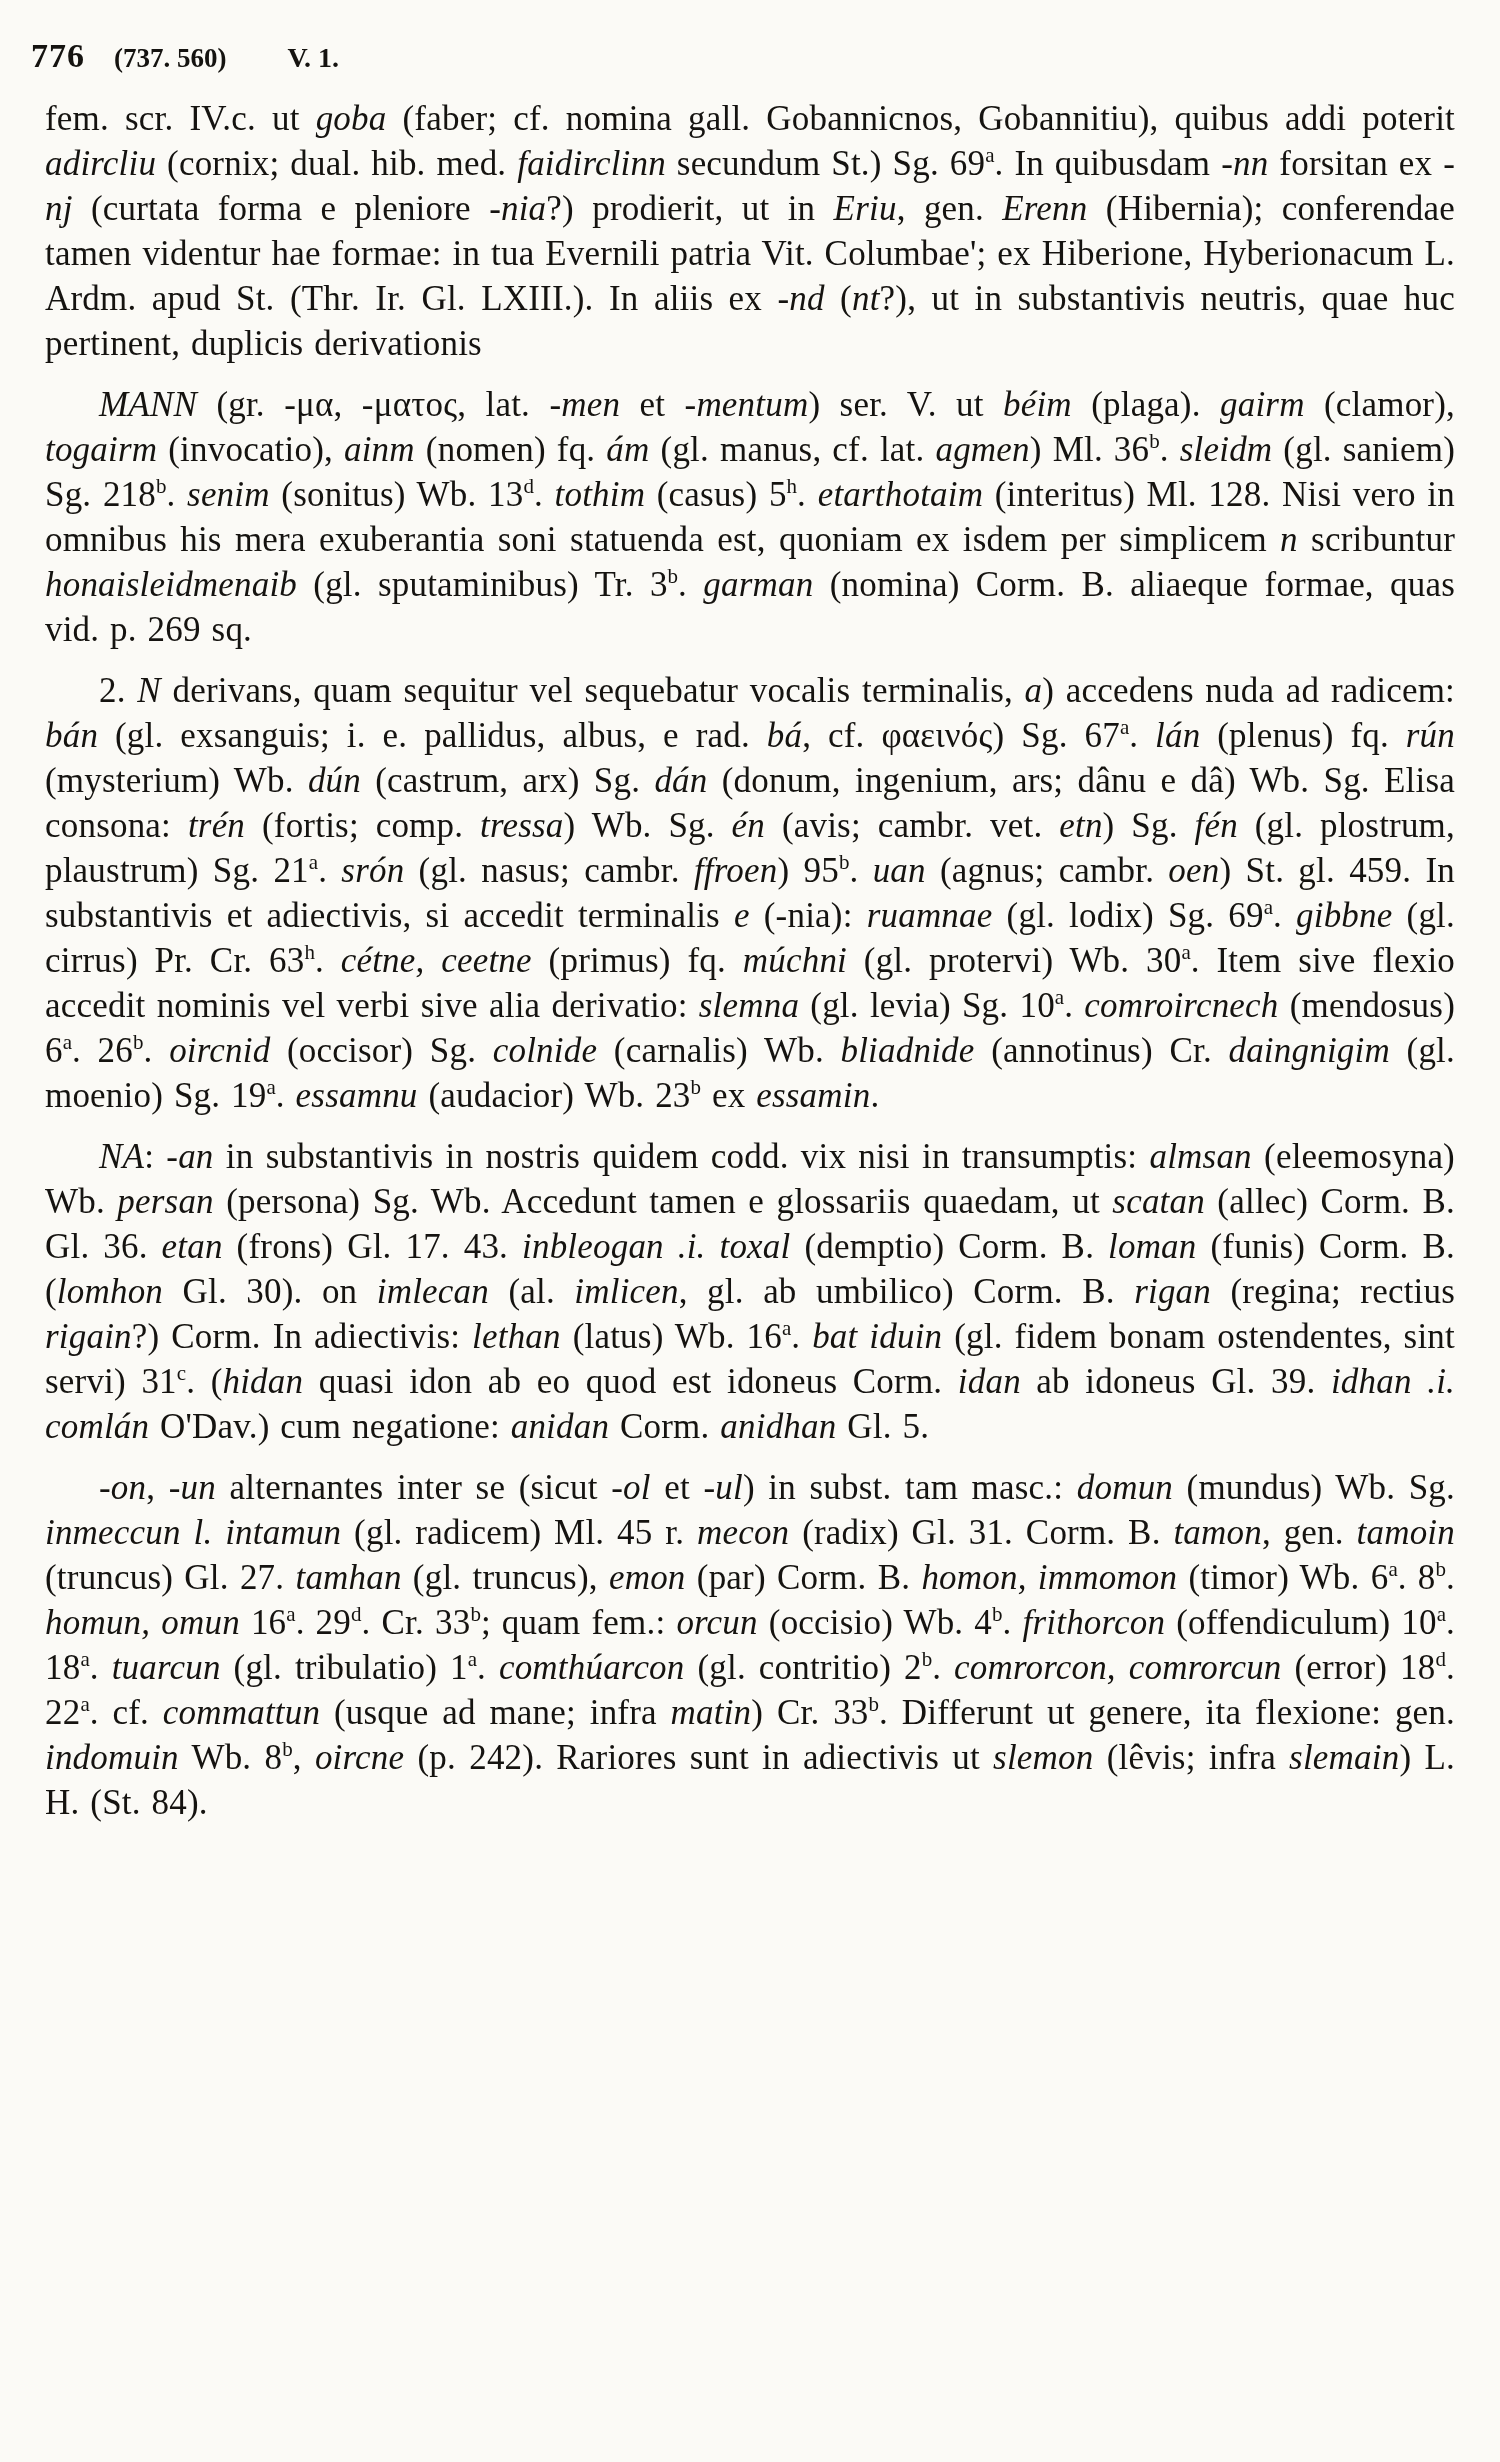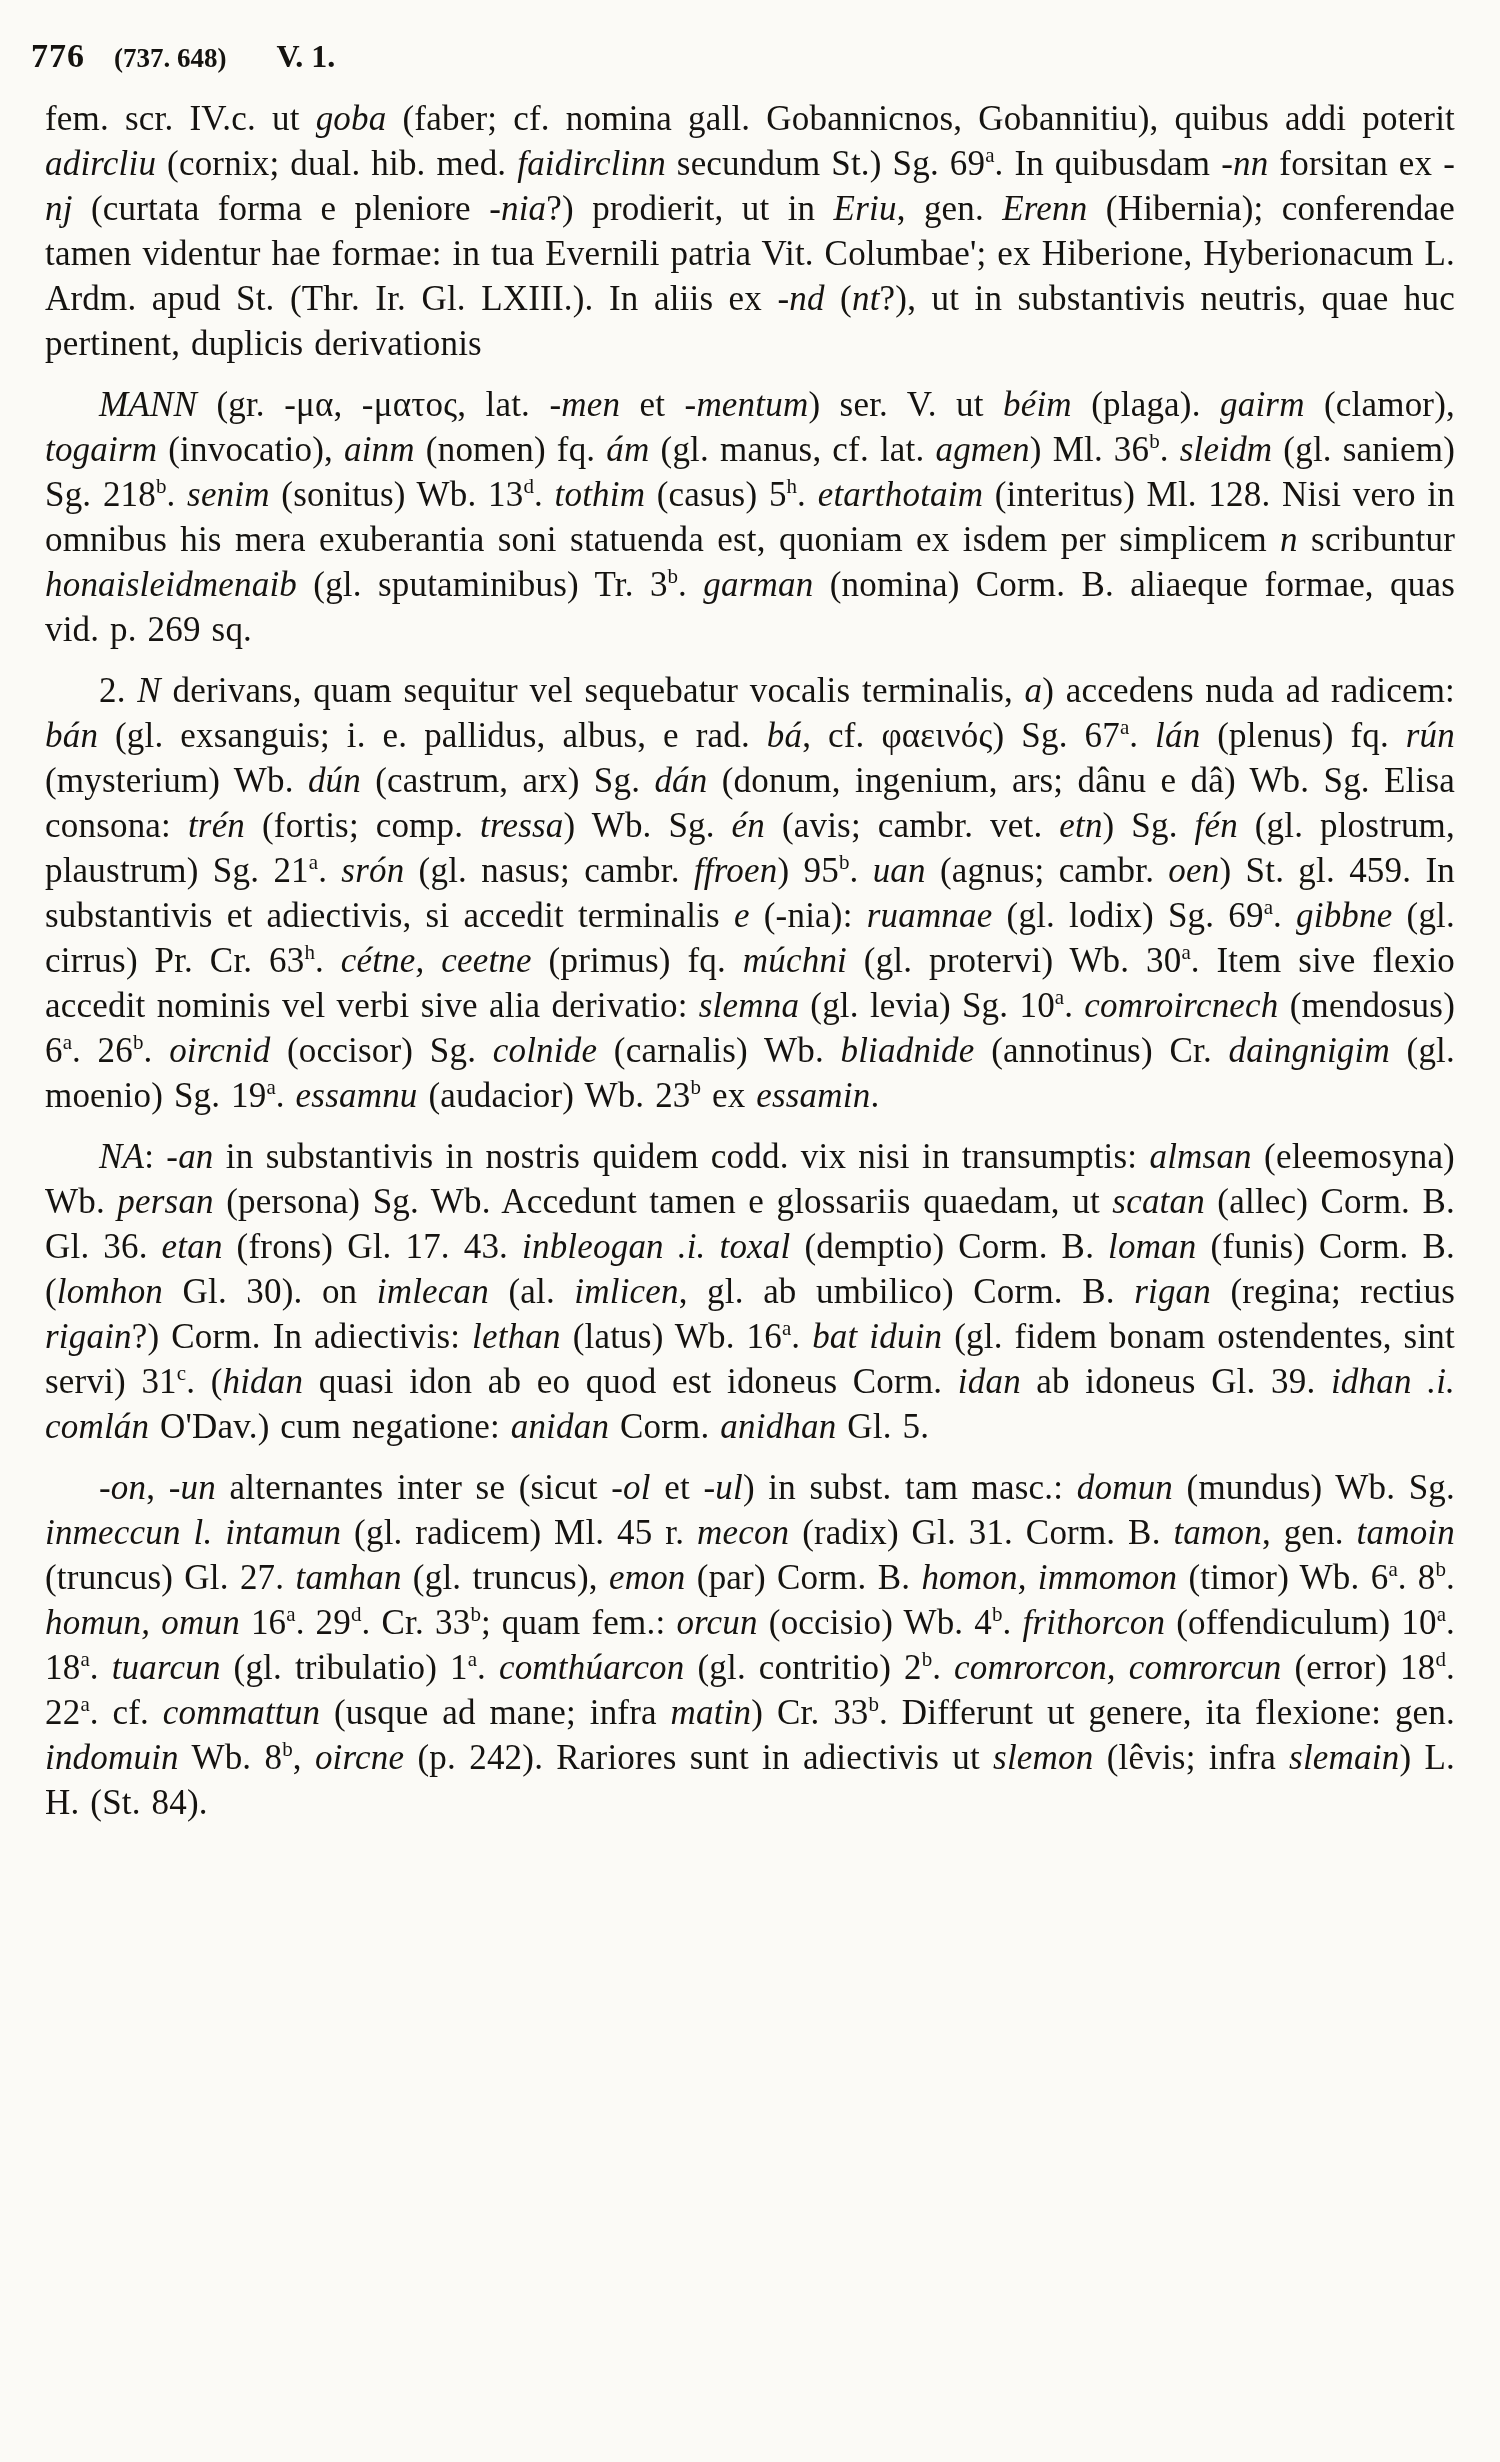--- a/index.html
+++ b/index.html
@@ -23,21 +23,21 @@
   .header {
     display: flex;
     align-items: baseline;
     gap: 29px;
     font-weight: 700;
     margin: 0 3.9px 21px 1.9px;
     white-space: nowrap;
   }
   .pnum  { font-size: 34px; letter-spacing: 1px; }
   .folio { font-size: 27px; font-weight: 700; }
-  .sect  { font-size: 32px; margin-left: 21px; }
+  .sect  { font-size: 28px; margin-left: 32px; }
   .title { font-size: 27px; letter-spacing: 2.4px; margin-left: 13.5px; }
   .body p.para {
     margin: 16px;
     font-size: 35px;
     line-height: 45px;
     text-align: justify;
     word-spacing: 1.9px;
     letter-spacing: 0.2px;
   }
   .body p.para.indent { text-indent: 54px; }
@@ -48,21 +48,21 @@
     vertical-align: super;
     letter-spacing: 0;
   }
 </style>
 </head>
 <body>
 
 <div class="page">
   <div class="header">
     <span class="pnum">776</span>
-    <span class="folio">(737. 648)</span>
+    <span class="folio">(737. 560)</span>
     <span class="sect">V. 1.</span>
   </div>
   <div class="body">
       <p class="para">fem. scr. IV.c. ut <i>goba</i> (faber; cf. nomina gall. Gobannicnos, Gobannitiu), quibus addi poterit <i>adircliu</i> (cornix; dual. hib. med. <i>faidirclinn</i> secundum St.) Sg. 69<sup>a</sup>. In quibusdam <i>-nn</i> forsitan ex <i>-nj</i> (curtata forma e pleniore <i>-nia</i>?) prodierit, ut in <i>Eriu</i>, gen. <i>Erenn</i> (Hibernia); conferendae tamen videntur hae formae: in tua Evernili patria Vit. Columbae'; ex Hiberione, Hyberionacum L. Ardm. apud St. (Thr. Ir. Gl. LXIII.). In aliis ex <i>-nd</i> (<i>nt</i>?), ut in substantivis neutris, quae huc pertinent, duplicis derivationis</p>
       <p class="para indent"><i>MANN</i> (gr. -μα, -ματος, lat. <i>-men</i> et <i>-mentum</i>) ser. V. ut <i>béim</i> (plaga). <i>gairm</i> (clamor), <i>togairm</i> (invocatio), <i>ainm</i> (nomen) fq. <i>ám</i> (gl. manus, cf. lat. <i>agmen</i>) Ml. 36<sup>b</sup>. <i>sleidm</i> (gl. saniem) Sg. 218<sup>b</sup>. <i>senim</i> (sonitus) Wb. 13<sup>d</sup>. <i>tothim</i> (casus) 5<sup>h</sup>. <i>etarthotaim</i> (interitus) Ml. 128. Nisi vero in omnibus his mera exuberantia soni statuenda est, quoniam ex isdem per simplicem <i>n</i> scribuntur <i>honaisleidmenaib</i> (gl. sputaminibus) Tr. 3<sup>b</sup>. <i>garman</i> (nomina) Corm. B. aliaeque formae, quas vid. p. 269 sq.</p>
       <p class="para indent">2. <i>N</i> derivans, quam sequitur vel sequebatur vocalis terminalis, <i>a</i>) accedens nuda ad radicem: <i>bán</i> (gl. exsanguis; i. e. pallidus, albus, e rad. <i>bá</i>, cf. φαεινός) Sg. 67<sup>a</sup>. <i>lán</i> (plenus) fq. <i>rún</i> (mysterium) Wb. <i>dún</i> (castrum, arx) Sg. <i>dán</i> (donum, ingenium, ars; dânu e dâ) Wb. Sg. Elisa consona: <i>trén</i> (fortis; comp. <i>tressa</i>) Wb. Sg. <i>én</i> (avis; cambr. vet. <i>etn</i>) Sg. <i>fén</i> (gl. plostrum, plaustrum) Sg. 21<sup>a</sup>. <i>srón</i> (gl. nasus; cambr. <i>ffroen</i>) 95<sup>b</sup>. <i>uan</i> (agnus; cambr. <i>oen</i>) St. gl. 459. In substantivis et adiectivis, si accedit terminalis <i>e</i> (-nia): <i>ruamnae</i> (gl. lodix) Sg. 69<sup>a</sup>. <i>gibbne</i> (gl. cirrus) Pr. Cr. 63<sup>h</sup>. <i>cétne, ceetne</i> (primus) fq. <i>múchni</i> (gl. protervi) Wb. 30<sup>a</sup>. Item sive flexio accedit nominis vel verbi sive alia derivatio: <i>slemna</i> (gl. levia) Sg. 10<sup>a</sup>. <i>comroircnech</i> (mendosus) 6<sup>a</sup>. 26<sup>b</sup>. <i>oircnid</i> (occisor) Sg. <i>colnide</i> (carnalis) Wb. <i>bliadnide</i> (annotinus) Cr. <i>daingnigim</i> (gl. moenio) Sg. 19<sup>a</sup>. <i>essamnu</i> (audacior) Wb. 23<sup>b</sup> ex <i>essamin</i>.</p>
       <p class="para indent"><i>NA</i>: <i>-an</i> in substantivis in nostris quidem codd. vix nisi in transumptis: <i>almsan</i> (eleemosyna) Wb. <i>persan</i> (persona) Sg. Wb. Accedunt tamen e glossariis quaedam, ut <i>scatan</i> (allec) Corm. B. Gl. 36. <i>etan</i> (frons) Gl. 17. 43. <i>inbleogan .i. toxal</i> (demptio) Corm. B. <i>loman</i> (funis) Corm. B. (<i>lomhon</i> Gl. 30). on <i>imlecan</i> (al. <i>imlicen</i>, gl. ab umbilico) Corm. B. <i>rigan</i> (regina; rectius <i>rigain</i>?) Corm. In adiectivis: <i>lethan</i> (latus) Wb. 16<sup>a</sup>. <i>bat iduin</i> (gl. fidem bonam ostendentes, sint servi) 31<sup>c</sup>. (<i>hidan</i> quasi idon ab eo quod est idoneus Corm. <i>idan</i> ab idoneus Gl. 39. <i>idhan .i. comlán</i> O'Dav.) cum negatione: <i>anidan</i> Corm. <i>anidhan</i> Gl. 5.</p>
       <p class="para indent"><i>-on</i>, <i>-un</i> alternantes inter se (sicut <i>-ol</i> et <i>-ul</i>) in subst. tam masc.: <i>domun</i> (mundus) Wb. Sg. <i>inmeccun l. intamun</i> (gl. radicem) Ml. 45 r. <i>mecon</i> (radix) Gl. 31. Corm. B. <i>tamon</i>, gen. <i>tamoin</i> (truncus) Gl. 27. <i>tamhan</i> (gl. truncus), <i>emon</i> (par) Corm. B. <i>homon, immomon</i> (timor) Wb. 6<sup>a</sup>. 8<sup>b</sup>. <i>homun, omun</i> 16<sup>a</sup>. 29<sup>d</sup>. Cr. 33<sup>b</sup>; quam fem.: <i>orcun</i> (occisio) Wb. 4<sup>b</sup>. <i>frithorcon</i> (offendiculum) 10<sup>a</sup>. 18<sup>a</sup>. <i>tuarcun</i> (gl. tribulatio) 1<sup>a</sup>. <i>comthúarcon</i> (gl. contritio) 2<sup>b</sup>. <i>comrorcon, comrorcun</i> (error) 18<sup>d</sup>. 22<sup>a</sup>. cf. <i>commattun</i> (usque ad mane; infra <i>matin</i>) Cr. 33<sup>b</sup>. Differunt ut genere, ita flexione: gen. <i>indomuin</i> Wb. 8<sup>b</sup>, <i>oircne</i> (p. 242). Rariores sunt in adiectivis ut <i>slemon</i> (lêvis; infra <i>slemain</i>) L. H. (St. 84).</p>
     </div>
 </div>

